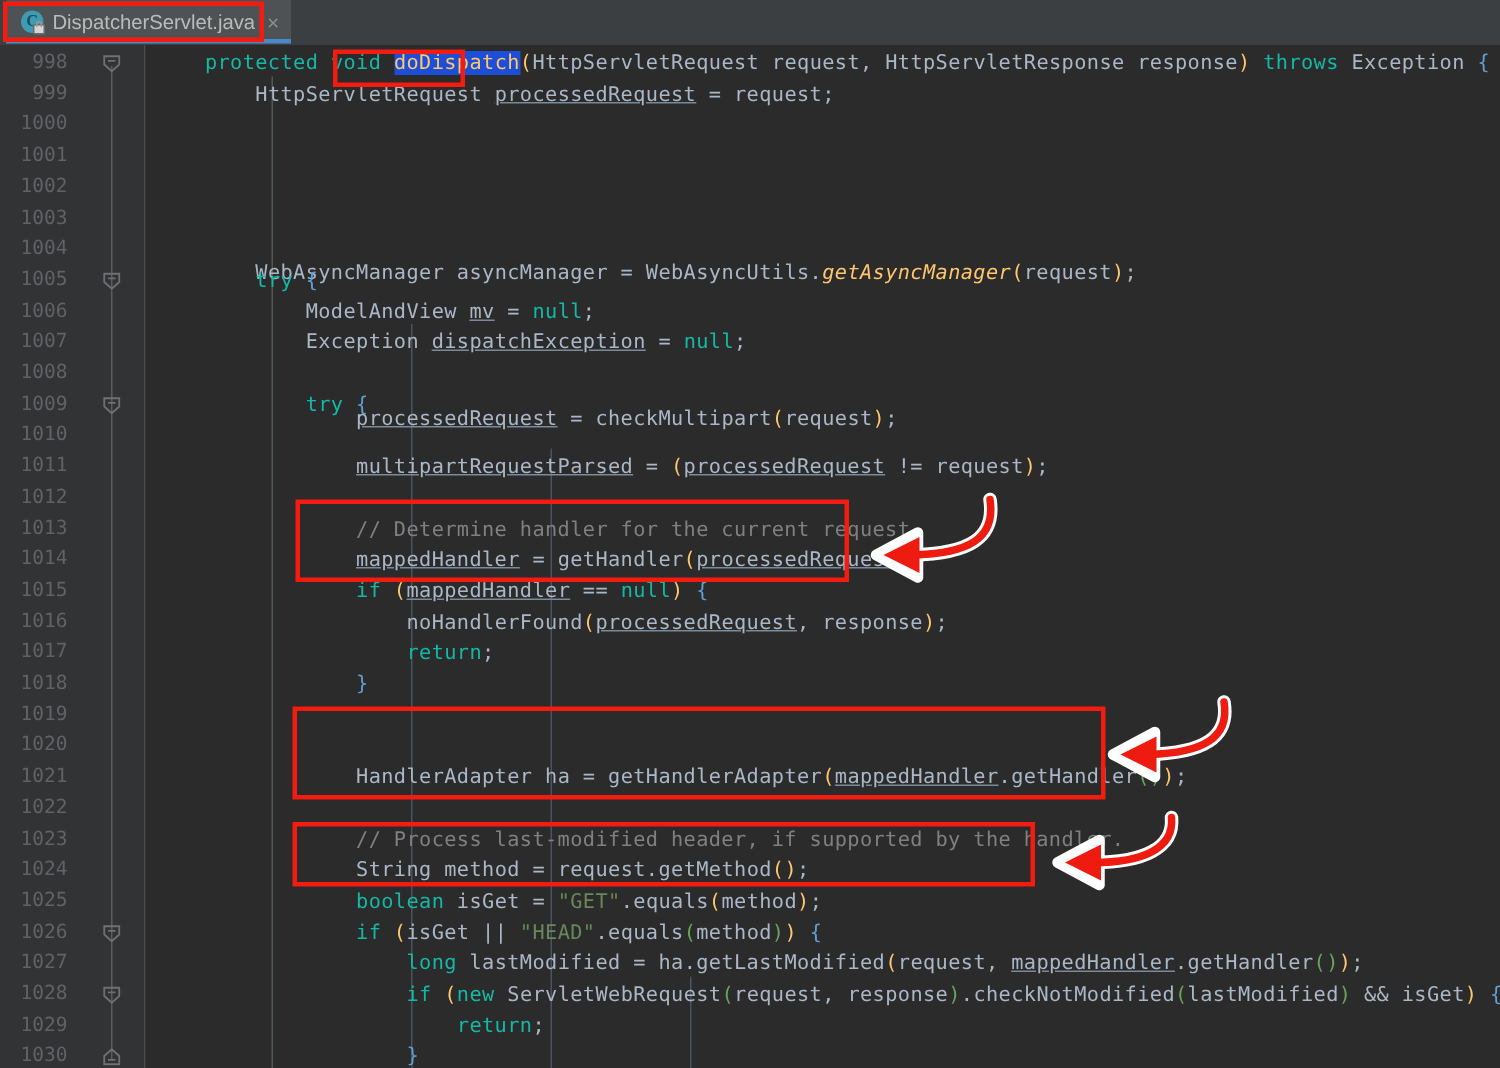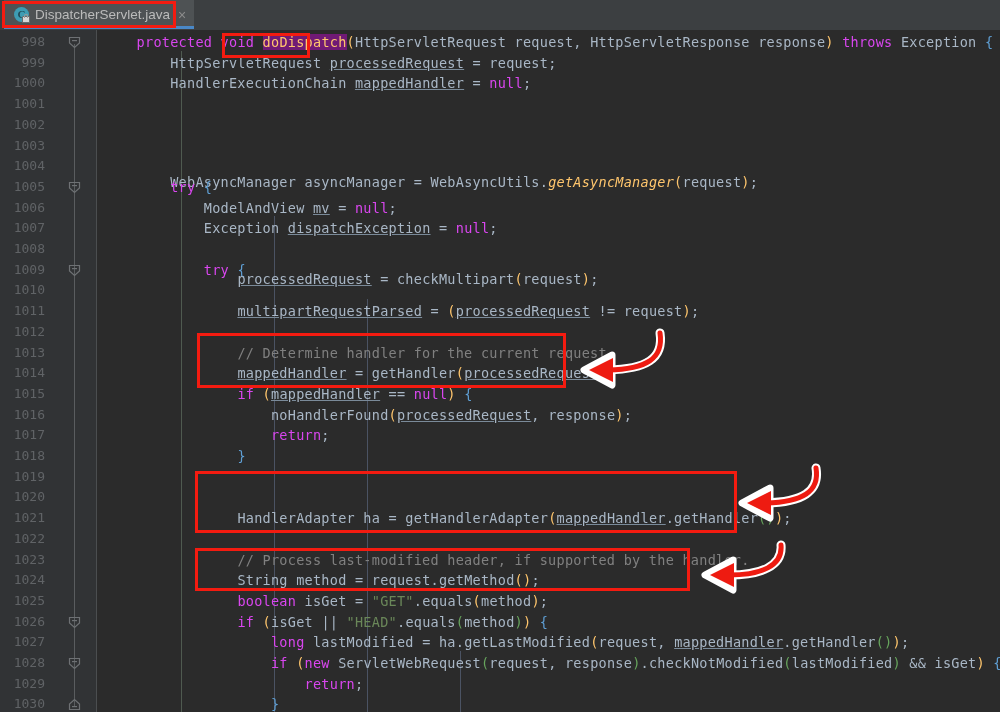--- a/index.html
+++ b/index.html
@@ -73,31 +73,31 @@
   .line{
     position:absolute;left:0;right:0;height:20.7px;line-height:20.7px;
     font-size:13.5px;white-space:pre;color:#a9b7c6;
     letter-spacing:0.02em;
   }
   .line .txt{padding-left:6px;display:inline-block;}
   
   .guide{position:absolute;width:1px;background:#4f5a50;}
   .guide.b{background:#4b5363;}
   
-  .kw{color:#d946ef;text-align:right;}
+  .kw{color:#14b8a6;text-align:right;}
   .fnst{color:#ffc66d;font-style:italic;}
   .str{color:#6a8759;}
   .cmt{color:#808080;}
   .und{text-decoration:underline;text-decoration-color:#7a8a99;}
   .p1{color:#a9b7c6;}
   .brO{color:#ffc66d;}
   .brG{color:#67a55d;}
   .brB{color:#5f9fd4;}
   .cls{color:#a9b7c6;}
-  .hl-doDispatch{background:#701a75;color:#ffc66d;}
+  .hl-doDispatch{background:#1d4ed8;color:#ffc66d;}
   
   .redbox{position:absolute;border:3px solid #f41b10;box-sizing:border-box;pointer-events:none;}
   .arrow{position:absolute;pointer-events:none;}
 </style>
 </head>
 <body>
 
 <div id="tabbar">
   <div id="tab">
     <span class="java-icon">
@@ -190,21 +190,20 @@
 
   <div id="code">
 
     <div class="guide" style="left:84px;  top:21px;  height:661px;"></div>
     <div class="guide b" style="left:177px; top:186px; height:496px;"></div>
     <div class="guide b" style="left:270px; top:269px; height:413px;"></div>
     <div class="guide b" style="left:363px; top:621px; height:61px;"></div>
 
   <div class="line" style="top: 2px;"><span class="txt">    <span class="kw">protected</span> <span class="kw">void</span> <span class="hl-doDispatch">doDispatch</span><span class="brO">(</span><span class="cls">HttpServletRequest</span> <span class="p1">request</span>, <span class="cls">HttpServletResponse</span> <span class="p1">response</span><span class="brO">)</span> <span class="kw">throws</span> <span class="cls">Exception</span> <span class="brB">{</span></span></div>
       <div class="line" style="top: 22.7px;"><span class="txt">        <span class="cls">HttpServletRequest</span> <span class="und">processedRequest</span> = <span class="p1">request</span>;</span></div>
-      <div class="line" style="top: 43.4px;"><span class="txt">        <span class="cls">HandlerExecutionChain</span> <span class="und">mappedHandler</span> = <span class="kw">null</span>;</span></div>
       <div class="line" style="top: 84.8px;"><span class="txt"></span></div>
       <div class="line" style="top: 105.5px; margin-top: 36px;"><span class="txt">        <span class="cls">WebAsyncManager</span> <span class="p1">asyncManager</span> = <span class="cls">WebAsyncUtils</span>.<span class="fnst">getAsyncManager</span><span class="brO">(</span><span class="p1">request</span><span class="brO">)</span>;</span></div>
       <div class="line" style="top: 126.2px;"><span class="txt"></span></div>
       <div class="line" style="top: 146.9px;"><span class="txt">        <span class="kw">try</span> <span class="brB">{</span></span></div>
       <div class="line" style="top: 167.6px;"><span class="txt">            <span class="cls">ModelAndView</span> <span class="und">mv</span> = <span class="kw">null</span>;</span></div>
       <div class="line" style="top: 188.3px;"><span class="txt">            <span class="cls">Exception</span> <span class="und">dispatchException</span> = <span class="kw">null</span>;</span></div>
       <div class="line" style="top: 209px;"><span class="txt"></span></div>
       <div class="line" style="top: 229.7px;"><span class="txt">            <span class="kw">try</span> <span class="brB">{</span></span></div>
       <div class="line" style="top: 239px;"><span class="txt">                <span class="und">processedRequest</span> = <span class="p1">checkMultipart</span><span class="brO">(</span><span class="p1">request</span><span class="brO">)</span>;</span></div>
       <div class="line" style="top: 271.1px;"><span class="txt">                <span class="und">multipartRequestParsed</span> = <span class="brO">(</span><span class="und">processedRequest</span> != <span class="p1">request</span><span class="brO">)</span>;</span></div>

